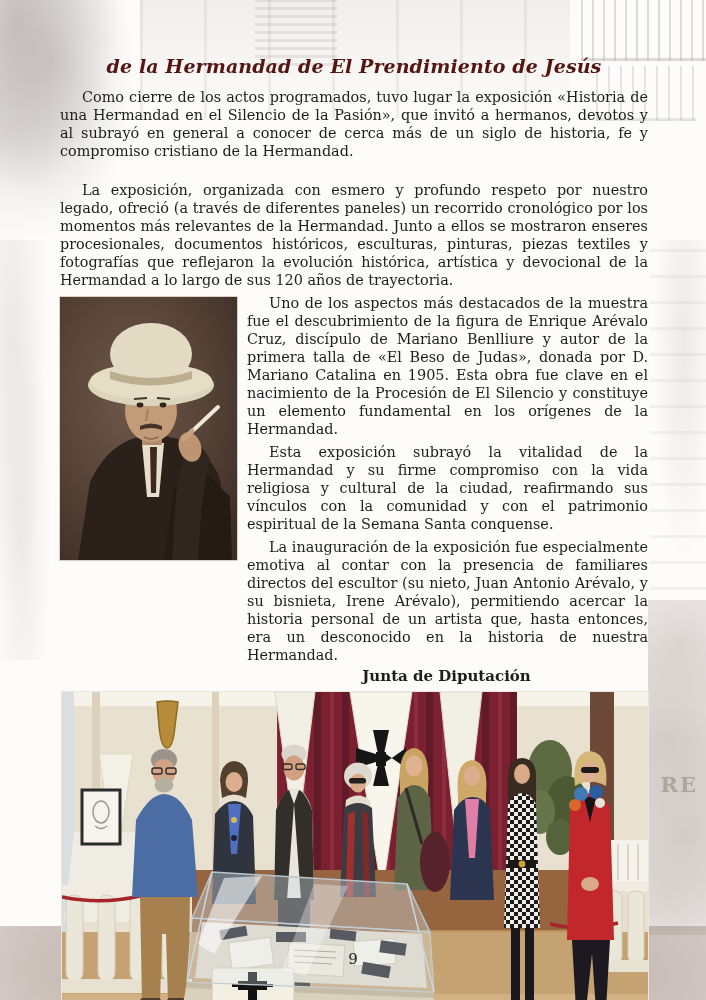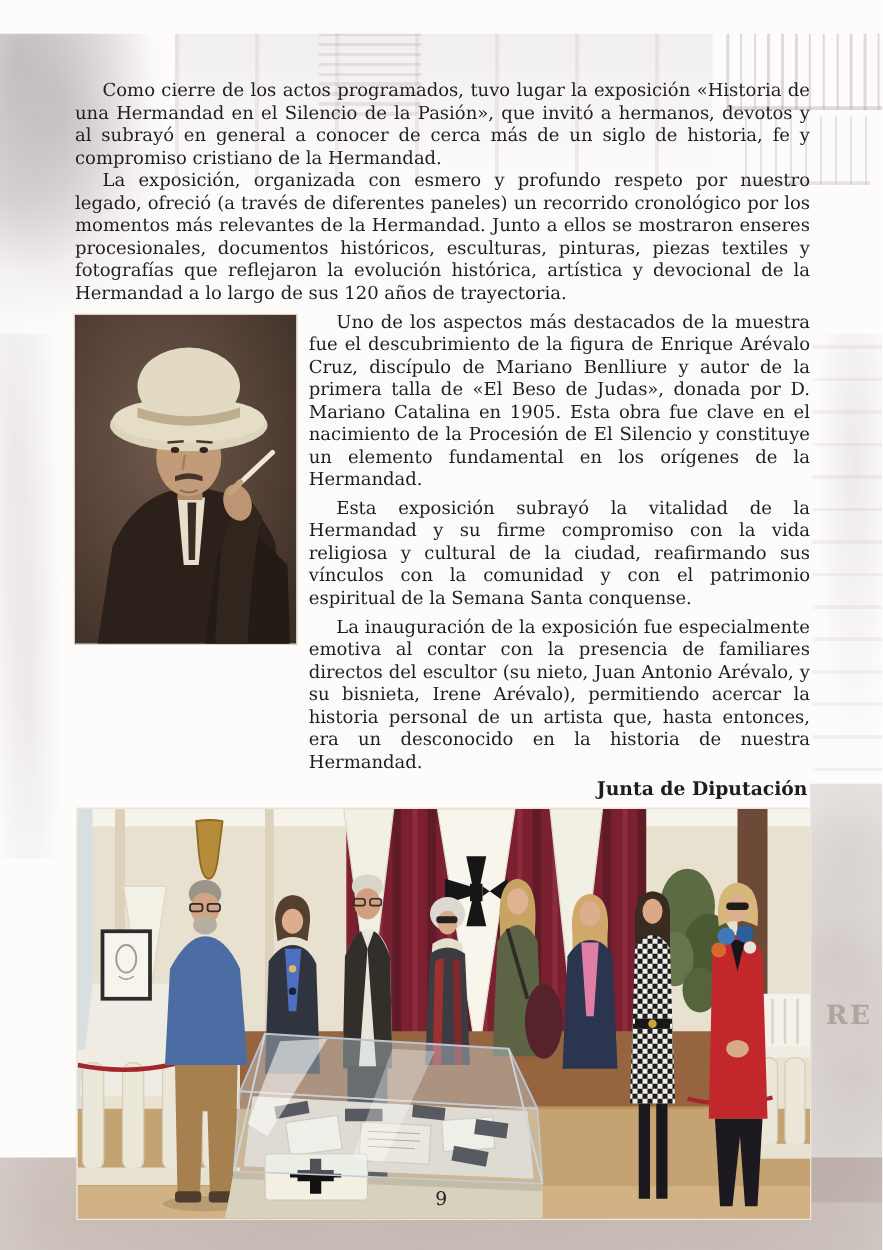--- a/index.html
+++ b/index.html
@@ -4,21 +4,21 @@
 <style>
   html,body{margin:0;padding:0;background:#ffffff;}
   .sheet{
     position:relative;width:706px;height:1000px;overflow:hidden;
     background:#fdfcfb;
     font-family:"DejaVu Serif","Liberation Serif",serif;
     color:#1f1d1c;
   }
   
   .wm{position:absolute;inset:0;z-index:0;pointer-events:none;}
-  .wm > div{position:absolute;margin-top:27px;}
+  .wm > div{position:absolute;}
   .wm-foliage-tl{left:0;top:0;width:150px;height:240px;
     background:
       radial-gradient(ellipse at 10% 8%, rgba(110,100,97,.35), rgba(110,100,97,0) 55%),
       radial-gradient(ellipse at 35% 25%, rgba(130,120,117,.22), rgba(130,120,117,0) 60%),
       radial-gradient(ellipse at 5% 55%, rgba(140,130,127,.18), rgba(140,130,127,0) 60%);}
   .wm-bldg{left:140px;top:0;width:430px;height:118px;
     background:
       repeating-linear-gradient(90deg, rgba(155,145,142,.14) 0 3px, rgba(0,0,0,0) 3px 64px),
       linear-gradient(rgba(150,140,138,.12), rgba(150,140,138,0));}
   .wm-shutter{left:255px;top:0;width:82px;height:66px;opacity:.55;
@@ -55,28 +55,28 @@
       radial-gradient(circle at 80% 45%, rgba(160,140,130,.30), rgba(160,140,130,0) 55%),
       radial-gradient(circle at 94% 70%, rgba(150,130,120,.40), rgba(150,130,120,0) 55%);}
   
   .content{position:relative;z-index:1;padding:54px 58px 0 60px;}
   .title{margin:0;text-align:center;font-style:italic;font-weight:700;
     font-size:19px;line-height:24px;color:#551510;letter-spacing:.1px;}
   .title span{display:block;}
   .para{margin:0;text-align:justify;text-indent:22px;
     font-size:14.4px;line-height:18px;}
   .p1{margin-top:10px;}
-  .p2{margin-top:0;}
+  .p2{margin-top:21px;}
   .wrap-row{display:flex;gap:10px;margin-top:5px;align-items:flex-start;}
   .portrait{flex:0 0 auto;width:177px;height:263px;margin-top:3px;
     box-shadow:0 0 0 1px #d9d1c6;}
   .wrap-col{flex:1 1 auto;min-width:0;}
   .wrap-col .para{margin-top:5px;}
   .wrap-col .para:first-child{margin-top:0;}
-  .signature{margin:3px 2px 0 0;text-align:right;font-weight:700;font-size:15px;line-height:18px;}
+  .signature{margin:3px 2px 0 0;text-align:center;font-weight:700;font-size:15px;line-height:18px;}
   .groupphoto{position:relative;margin:7px 0 0 2px;width:586px;height:328px;
     background:#e9e1cf;overflow:hidden;box-shadow:0 0 0 1px #ece6da;}
   .pagenum{position:absolute;z-index:2;left:0;right:0;bottom:32px;text-align:center;
     font-size:15px;color:#242220;}
 </style>
 </head>
 <body>
 
 <div class="sheet">
 
@@ -88,20 +88,21 @@
     <div class="wm-balcony2"></div>
     <div class="wm-left-strip"></div>
     <div class="wm-right-strip"></div>
     <div class="wm-procession"></div>
     <div class="wm-re">RE</div>
     <div class="wm-bottom"></div>
   </div>
 
   <div class="content">
     <h1 class="title">
+      <span>de la Hermandad de El Prendimiento de Jesús</span>
     </h1>
 
     <p class="para p1">Como cierre de los actos programados, tuvo lugar la exposición «Historia de una Hermandad en el Silencio de la Pasión», que invitó a hermanos, devotos y al subrayó en general a conocer de cerca más de un siglo de historia, fe y compromiso cristiano de la Hermandad.</p>
     <p class="para p2">La exposición, organizada con esmero y profundo respeto por nuestro legado, ofreció (a través de diferentes paneles) un recorrido cronológico por los momentos más relevantes de la Hermandad. Junto a ellos se mostraron enseres procesionales, documentos históricos, esculturas, pinturas, piezas textiles y fotografías que reflejaron la evolución histórica, artística y devocional de la Hermandad a lo largo de sus 120 años de trayectoria.</p>
 
     <div class="wrap-row">
 
       <svg class="portrait" viewBox="0 0 177 263" xmlns="http://www.w3.org/2000/svg" aria-hidden="true">
         <defs>
           <radialGradient id="pbg" cx="40%" cy="38%" r="80%">

